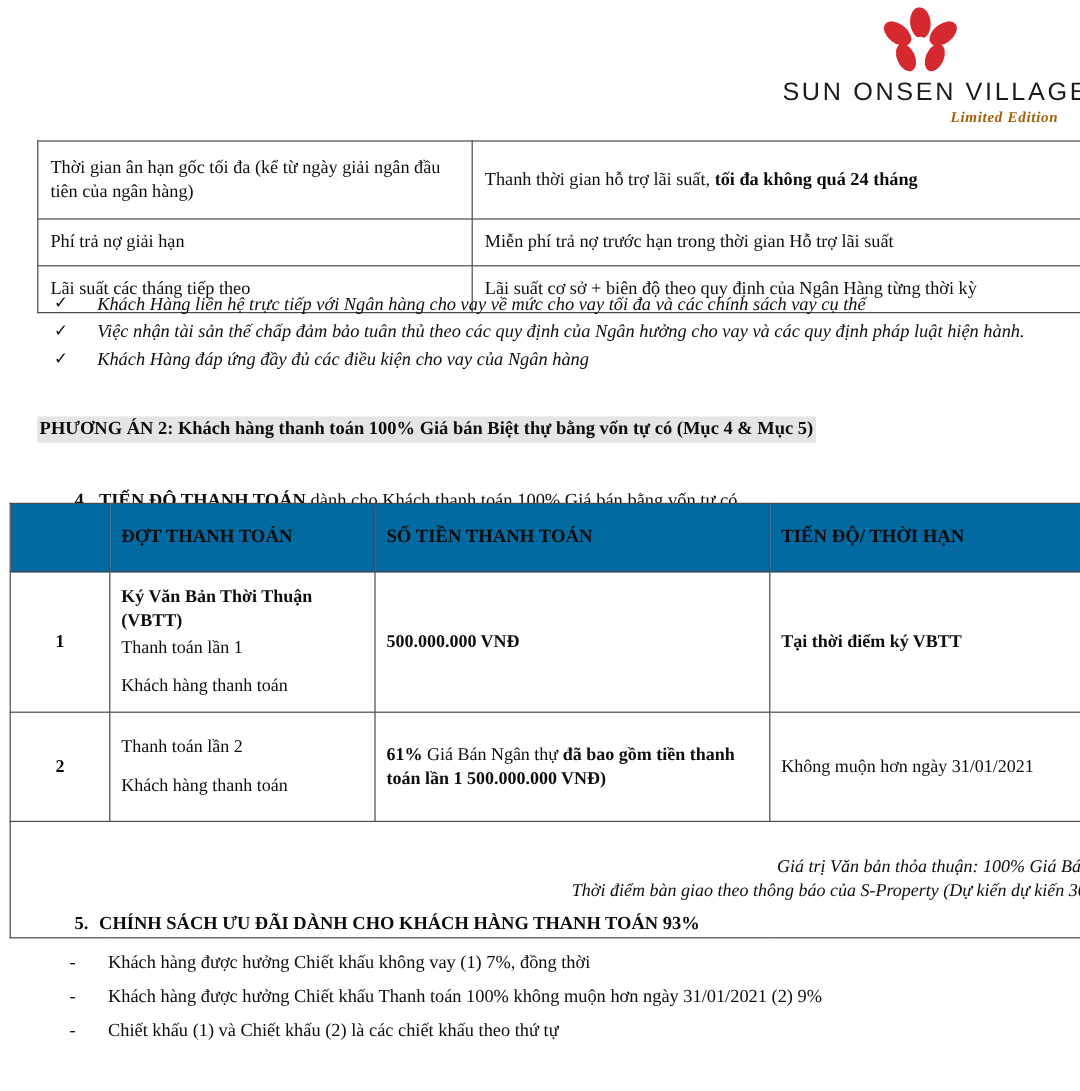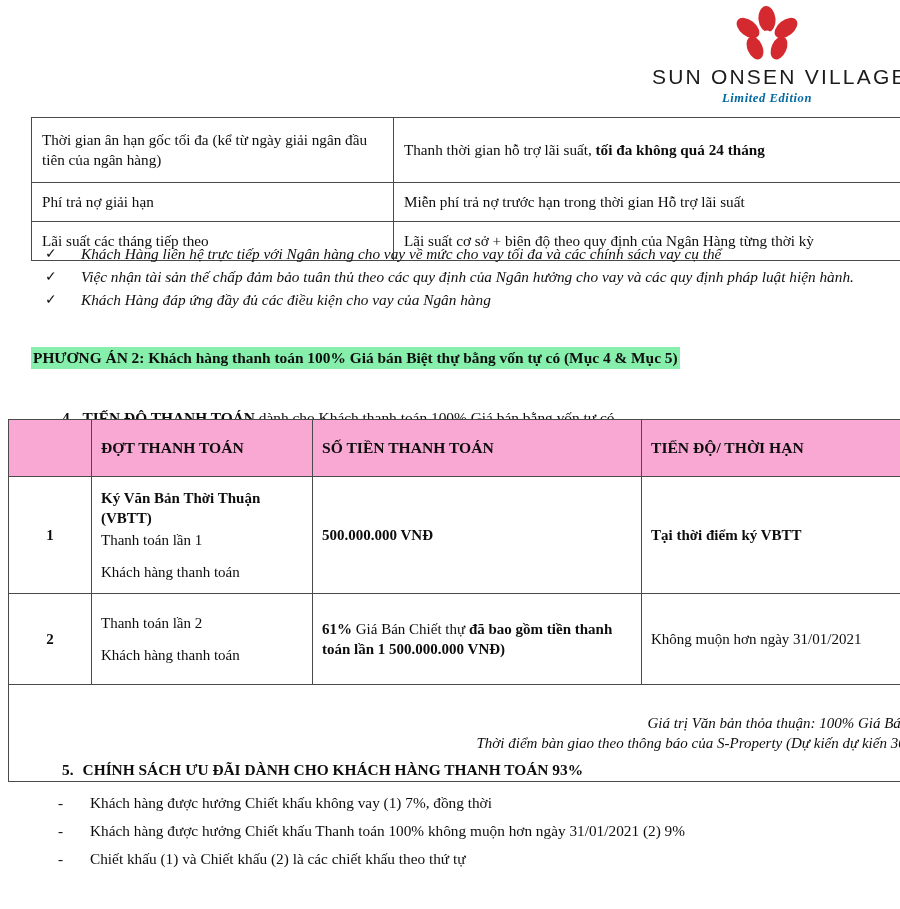--- a/index.html
+++ b/index.html
@@ -36,23 +36,24 @@
     letter-spacing: 2.2px;
     color: #1b1b1b;
     margin-top: 1px;
     white-space: nowrap;
   }
   .logo-sub {
     font-family: "Liberation Serif", "DejaVu Serif", serif;
     font-style: italic;
     font-weight: bold;
     font-size: 12.5px;
-    color: #0369a1;
+    color: #a16207;
     letter-spacing: 0.6px;
     margin-top: 2px;
+    text-align: right;
   }
 
   
   table {
     border-collapse: collapse;
     table-layout: fixed;
   }
   .tbl td {
     border: 1.6px solid #4a4a4a;
     vertical-align: middle;
@@ -101,21 +102,21 @@
   
   .highlight-heading {
     position: absolute;
     left: 31px;
     top: 349px;
     font-weight: bold;
     font-size: 15.4px;
     white-space: nowrap;
   }
   .highlight-heading span.hl {
-    background: #86efac;
+    background: #e5e5e5;
     padding: 2px 2px 3px 2px;
   }
 
   
   .section-heading {
     position: absolute;
     font-size: 15.4px;
     font-weight: bold;
     white-space: nowrap;
   }
@@ -131,21 +132,21 @@
     width: 889px;
   }
   .pay-table td {
     border: 1.6px solid #4a4a4a;
     vertical-align: middle;
     font-size: 15px;
     line-height: 1.34;
     padding: 6px 9px;
   }
   .pay-table thead td {
-    background: #f9a8d4;
+    background: #0369a1;
     font-weight: bold;
     font-size: 15.6px;
     height: 44px;
     padding-left: 9px;
   }
   .col-no   { width: 64px; text-align: center; font-weight: bold; }
   .col-name { width: 202px; }
   .col-amt  { width: 310px; }
   .col-time { width: 313px; }
   .pay-table tr.row1 td { height: 104px; }
@@ -263,21 +264,21 @@
       <td class="col-amt"><b>500.000.000 VNĐ</b></td>
       <td class="col-time"><b>Tại thời điểm ký VBTT</b></td>
     </tr>
     <tr class="row2">
       <td class="col-no">2</td>
       <td class="col-name cell-lines">
         <div>Thanh toán lần 2</div>
         <div class="gap-line"></div>
         <div>Khách hàng thanh toán</div>
       </td>
-      <td class="col-amt"><b>61%</b><span> Giá Bán Chiết thự </span><b>đã bao gồm tiền thanh toán lần 1 500.000.000 VNĐ)</b></td>
+      <td class="col-amt"><b>61%</b><span> Giá Bán Ngân thự </span><b>đã bao gồm tiền thanh toán lần 1 500.000.000 VNĐ)</b></td>
       <td class="col-time">Không muộn hơn ngày 31/01/2021</td>
     </tr>
     <tr class="footrow">
       <td class="foot-cell" colspan="4">
         <div>Giá trị Văn bản thỏa thuận: 100% Giá Bán Biệt Thự</div>
         <div>Thời điểm bàn giao theo thông báo của S-Property (Dự kiến dự kiến 30/06/2022)</div>
       </td>
     </tr>
   </tbody>
 </table>

